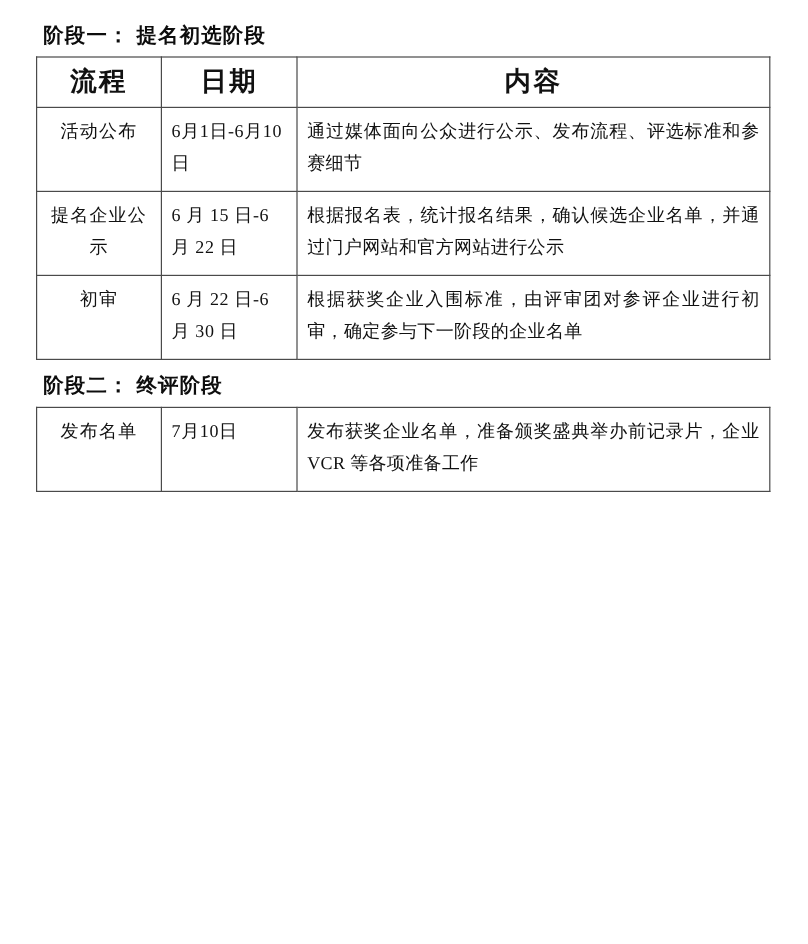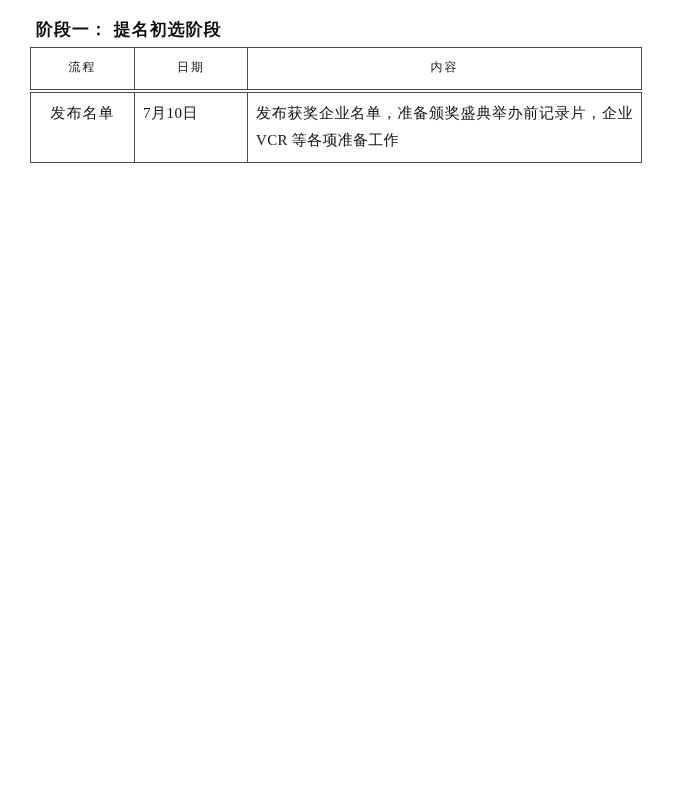--- a/index.html
+++ b/index.html
@@ -41,22 +41,22 @@
   }
   table.flow-table td, table.flow-table th {
     border: 1px solid #4a4a4a;
     vertical-align: top;
     padding: 7px 8px 8px 8px;
     font-size: 15px;
     line-height: 27px;
     font-family: "Liberation Serif", "DejaVu Serif", serif;
   }
   table.flow-table th {
-    font-weight: normal;
-    font-size: 12px;
+    font-weight: bold;
+    font-size: 22px;
     padding: 6px 4px 8px 4px;
     letter-spacing: 2px;
   }
   col.c-proc { width: 104px; }
   col.c-date { width: 113px; }
   col.c-content { width: 394px; }
 
   td.proc {
     text-align: center;
     letter-spacing: 1px;
@@ -85,23 +85,39 @@
       <col class="c-content">
     </colgroup>
     <thead>
       <tr>
         <th>流程</th>
         <th>日期</th>
         <th>内容</th>
       </tr>
     </thead>
     <tbody>
+      <tr>
+        <td class="proc">活动公布</td>
+        <td class="date">6月1日-6月10日</td>
+        <td class="content">通过媒体面向公众进行公示、发布流程、评选标准和参赛细节</td>
+      </tr>
+      <tr>
+        <td class="proc">提名企业公示</td>
+        <td class="date">6 月 15 日-6 月 22 日</td>
+        <td class="content">根据报名表，统计报名结果，确认候选企业名单，并通过门户网站和官方网站进行公示</td>
+      </tr>
+      <tr>
+        <td class="proc">初审</td>
+        <td class="date">6 月 22 日-6 月 30 日</td>
+        <td class="content">根据获奖企业入围标准，由评审团对参评企业进行初审，确定参与下一阶段的企业名单</td>
+      </tr>
     </tbody>
   </table>
 
+  <div class="section-heading section-heading-2">阶段二： 终评阶段</div>
 
   <table class="flow-table t2-wrap">
     <colgroup>
       <col class="c-proc">
       <col class="c-date">
       <col class="c-content">
     </colgroup>
     <tbody>
       <tr>
         <td class="proc">发布名单</td>

